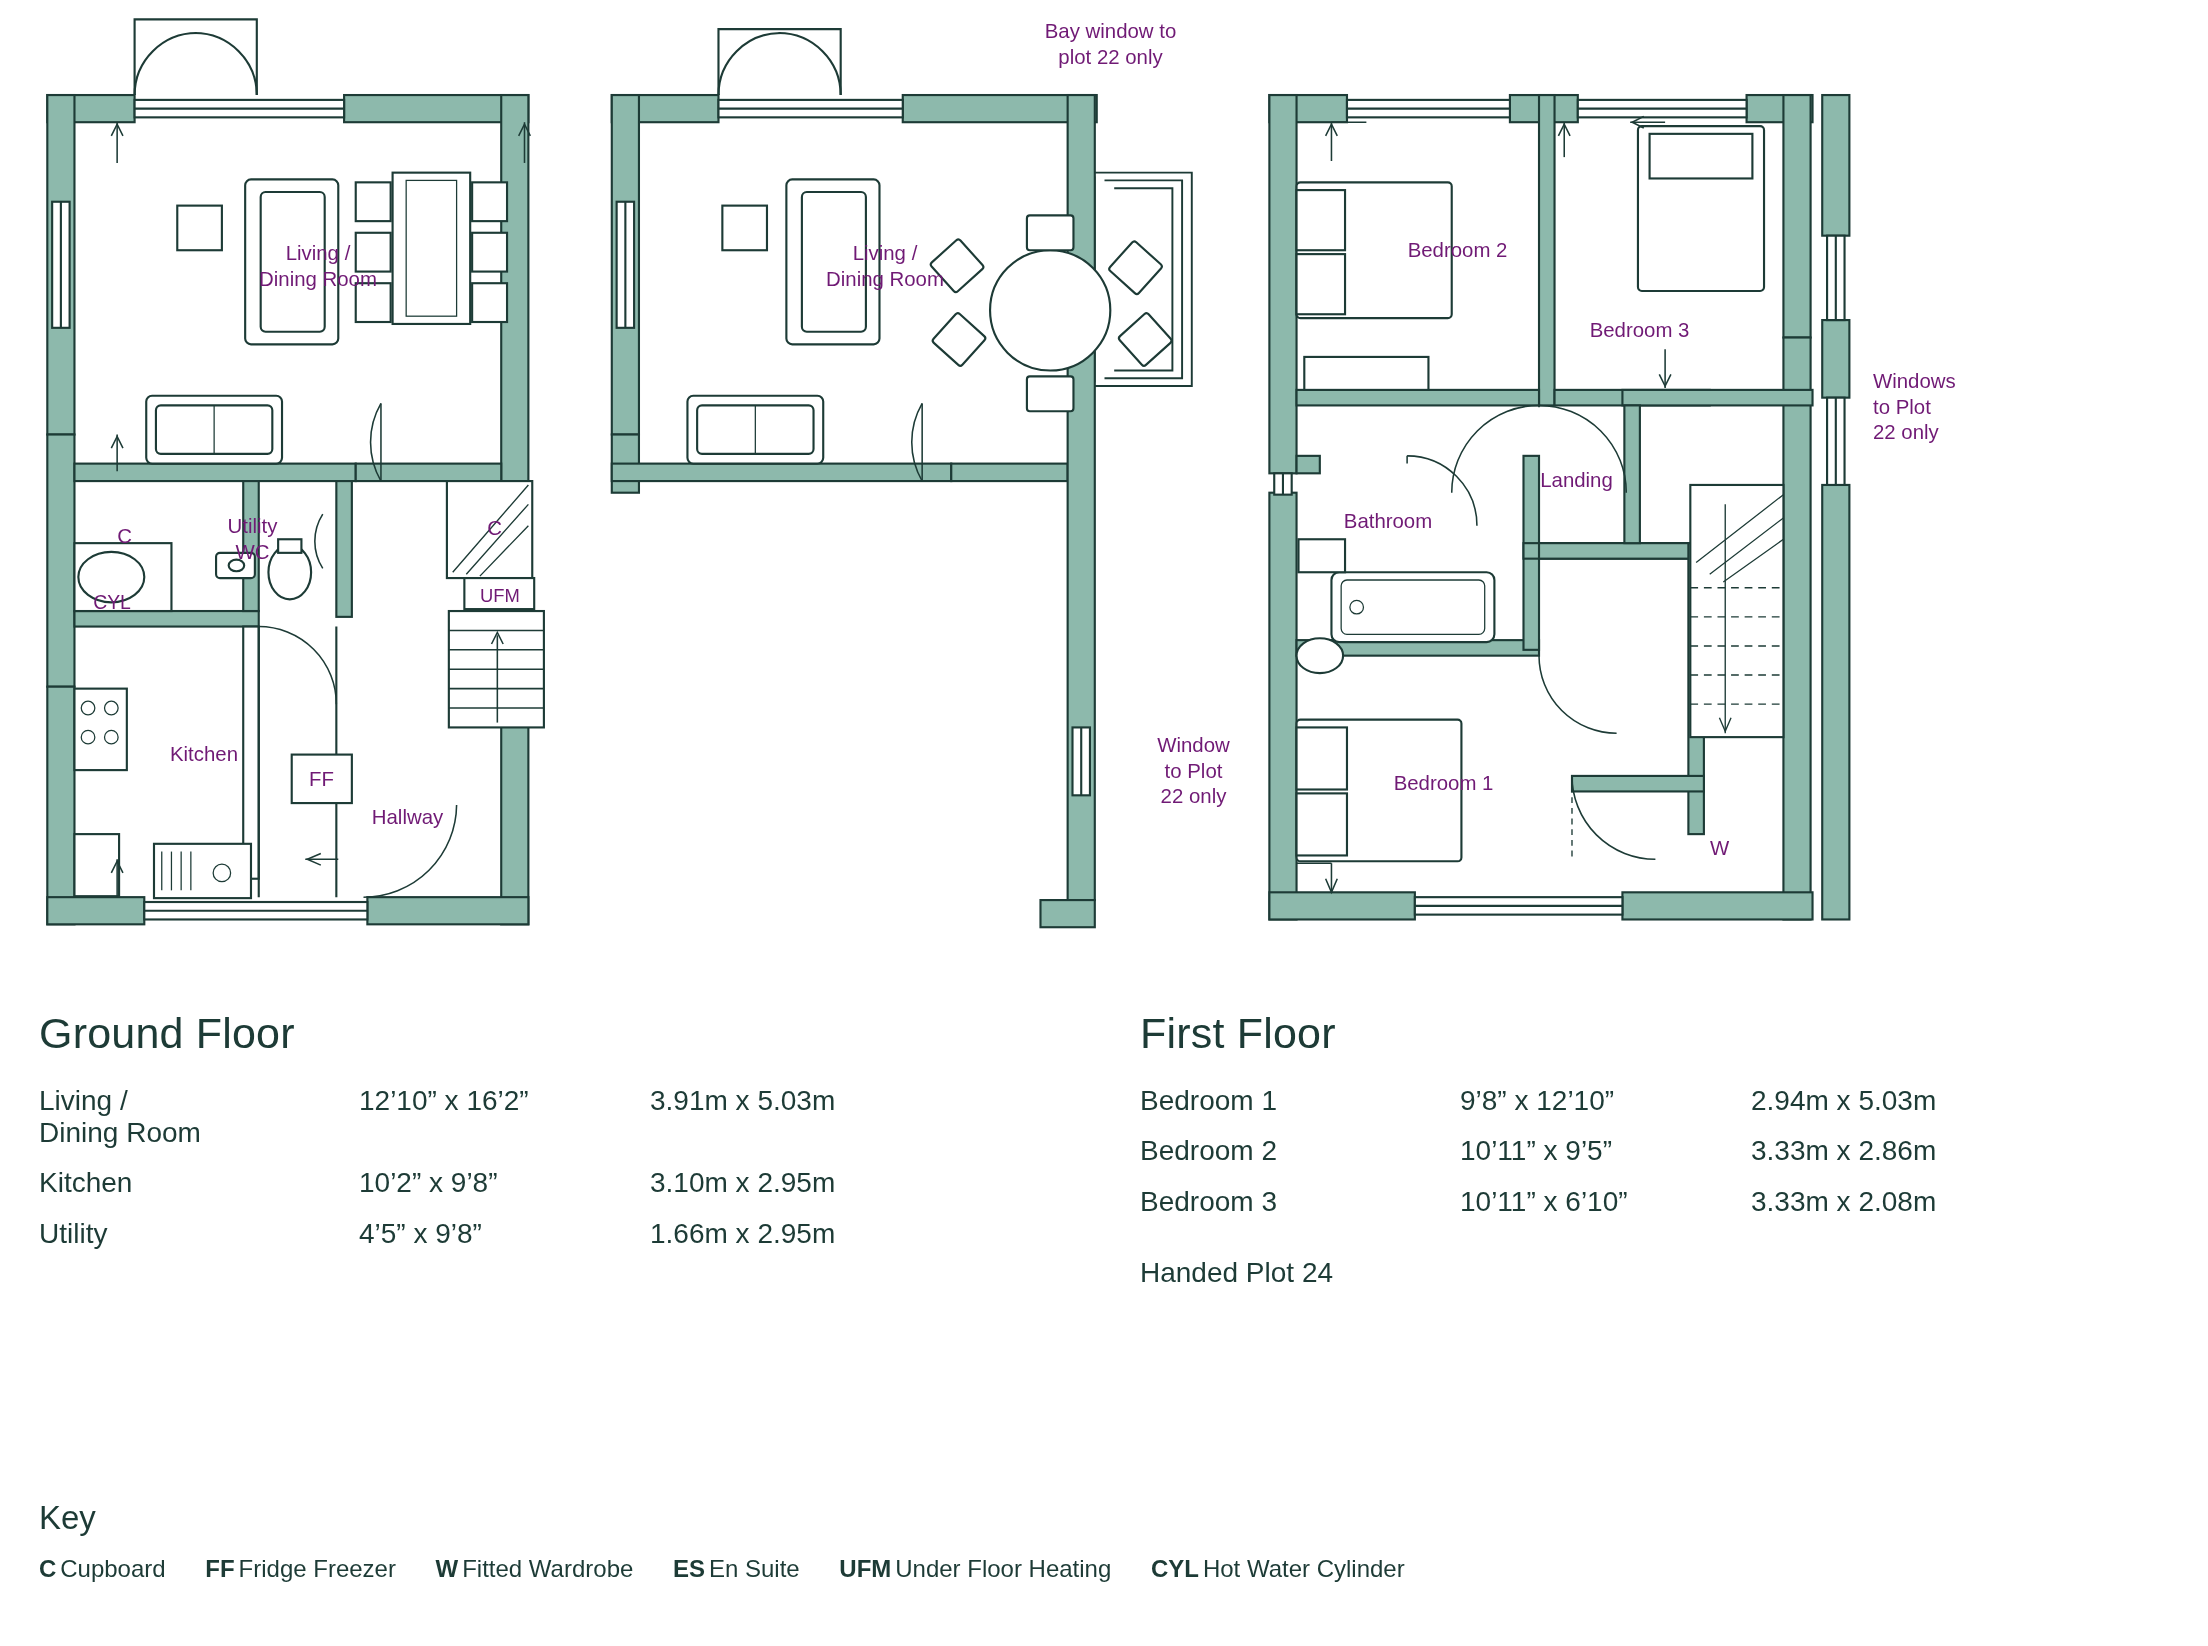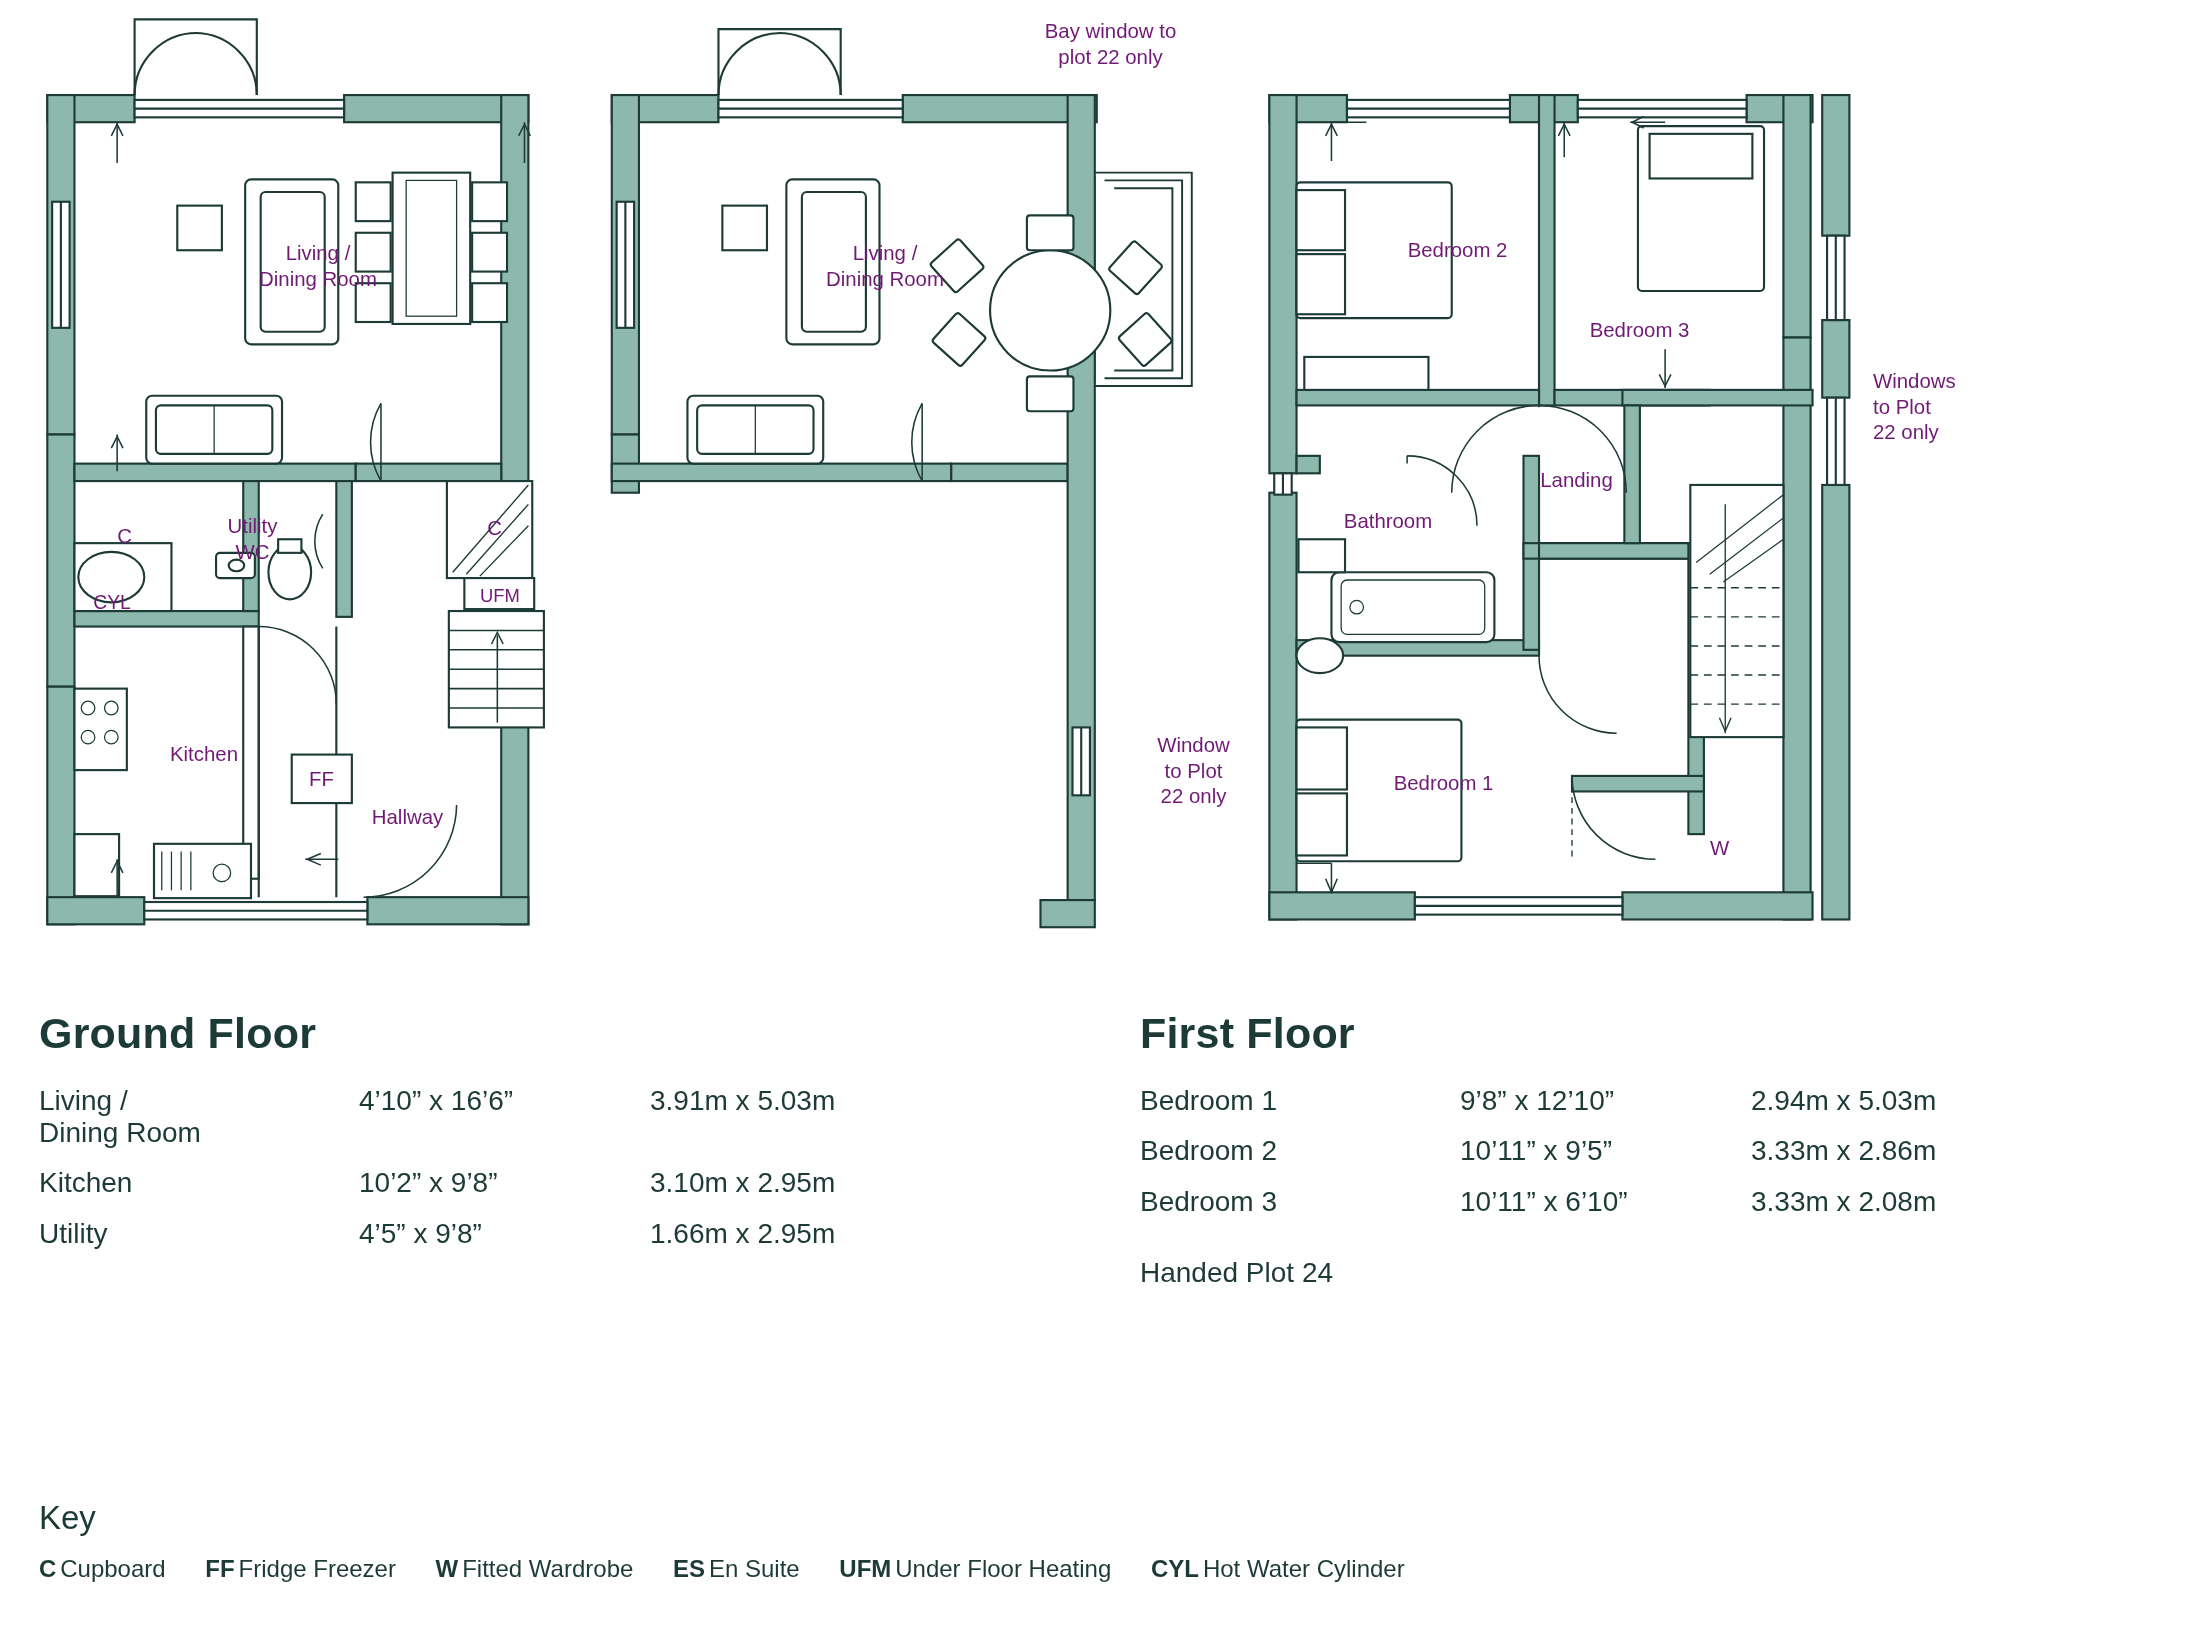--- a/index.html
+++ b/index.html
@@ -48,21 +48,21 @@
   }
   .col {
     position: absolute;
     top: 0;
   }
   .col-left { left: 39px; width: 1029px; }
   .col-right { left: 1140px; width: 1033px; }
 
   h2.floor-title {
     font-size: 43px;
-    font-weight: bold;
+    font-weight: normal;
     margin: 0 0 21.3px 0;
     letter-spacing: 0.2px;
     color: #1d3b36;
   }
   table.rooms {
     border-collapse: collapse;
     width: 100%;
     font-size: 28px;
   }
   table.rooms td {
@@ -436,21 +436,21 @@
 
   <div class="tables">
 
     <div class="col col-left">
       <h2 class="floor-title">Ground Floor</h2>
       <table class="rooms">
         <tbody>
           <tr>
             <td class="c-name">Living /
 Dining Room</td>
-            <td class="c-imp">4’10” x 16’6”</td>
+            <td class="c-imp">12’10” x 16’2”</td>
             <td class="c-met">3.91m x 5.03m</td>
           </tr>
           <tr>
             <td class="c-name">Kitchen</td>
             <td class="c-imp">10’2” x 9’8”</td>
             <td class="c-met">3.10m x 2.95m</td>
           </tr>
           <tr>
             <td class="c-name">Utility</td>
             <td class="c-imp">4’5” x 9’8”</td>

